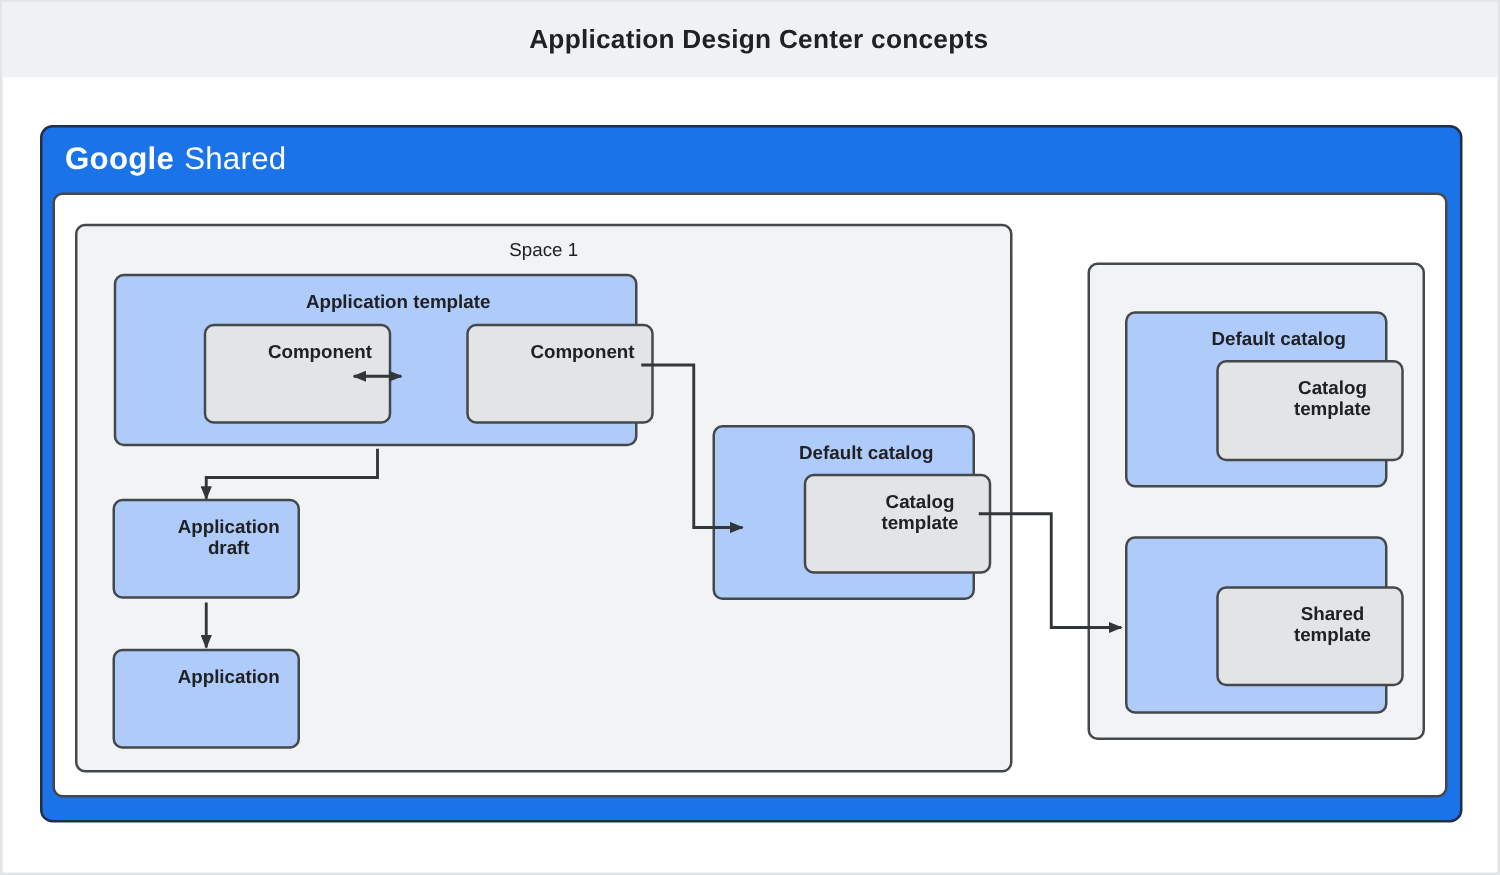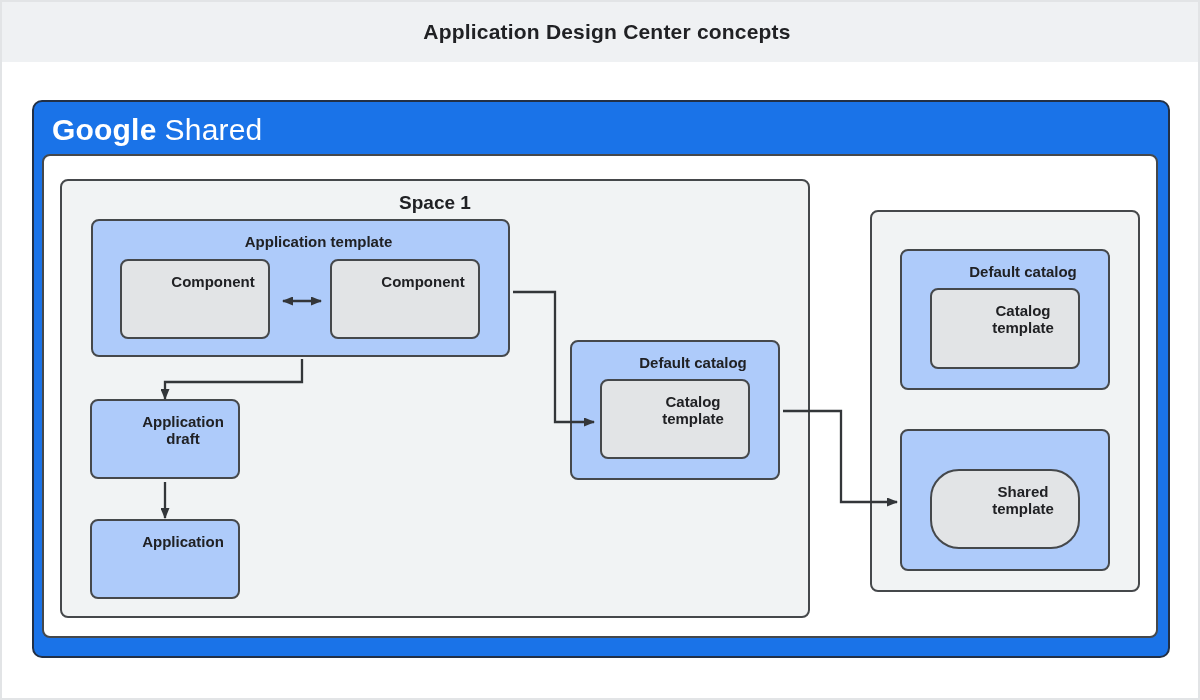--- a/index.html
+++ b/index.html
@@ -24,64 +24,64 @@
   .header{
     position:absolute;left:0;top:0;width:1196px;height:60px;
     background:var(--header-bg);display:flex;align-items:center;justify-content:center;
   }
   .header h1{font-size:21px;font-weight:700;letter-spacing:.2px;margin-left:14px;}
   .cloud-box{
     position:absolute;left:30px;top:98px;width:1138px;height:558px;
     background:var(--google-blue);border:2px solid var(--blue-border);border-radius:10px;
   }
   .logo{
-    position:absolute;left:18px;top:11px;color:#fff;font-size:30px;letter-spacing:.2px;
+    position:absolute;left:18px;top:11px;color:#fff;font-size:25px;letter-spacing:.2px;
     display:flex;gap:8px;align-items:baseline;
   }
   .logo .g{font-weight:700;}
   .logo .c{font-weight:400;}
   .white-box{
     position:absolute;left:8px;top:52px;width:1116px;height:484px;
     background:#fff;border:2px solid var(--border-dark);border-radius:8px;
   }
   .space{
     position:absolute;background:var(--space-gray);
     border:2px solid var(--border-dark);border-radius:8px;
   }
   .space-label{
     position:absolute;top:11px;left:0;width:100%;text-align:center;
-    font-size:19px;font-weight:700;
+    font-size:15px;font-weight:400;
   }
   .space1{left:16px;top:23px;width:750px;height:439px;}
   .space2{left:826px;top:54px;width:270px;height:382px;}
   .bluebox{
     position:absolute;background:var(--light-blue);
     border:2px solid var(--border-dark);border-radius:8px;
   }
   .graybox{
     position:absolute;background:var(--box-gray);
-    border:2px solid var(--border-dark);border-radius:8px;
+    border:2px solid var(--border-dark);border-radius:8px;margin-left:43px;
   }
   .box-label{
     position:absolute;top:12px;left:0;width:100%;text-align:center;
     font-size:15px;font-weight:700;padding-left:36px;
   }
   
   .app-template{left:29px;top:38px;width:419px;height:138px;}
   .component-left{left:27px;top:38px;width:150px;height:80px;}
   .component-right{left:237px;top:38px;width:150px;height:80px;}
   .app-draft{left:28px;top:218px;width:150px;height:80px;}
   .application{left:28px;top:338px;width:150px;height:80px;}
   .default-catalog-1{left:508px;top:159px;width:210px;height:140px;}
   .catalog-template-1{left:28px;top:37px;width:150px;height:80px;}
   
   .default-catalog-2{left:28px;top:37px;width:210px;height:141px;}
   .catalog-template-2{left:28px;top:37px;width:150px;height:81px;}
   .shared-catalog{left:28px;top:217px;width:210px;height:142px;}
-  .shared-template{left:28px;top:38px;width:150px;height:80px;border-radius:29px;}
+  .shared-template{left:28px;top:38px;width:150px;height:80px;}
   .connector-layer{
     position:absolute;left:0;top:0;width:1200px;height:700px;
     pointer-events:none;z-index:20;
   }
 </style>
 </head>
 <body>
 
 <div class="stage">
 

